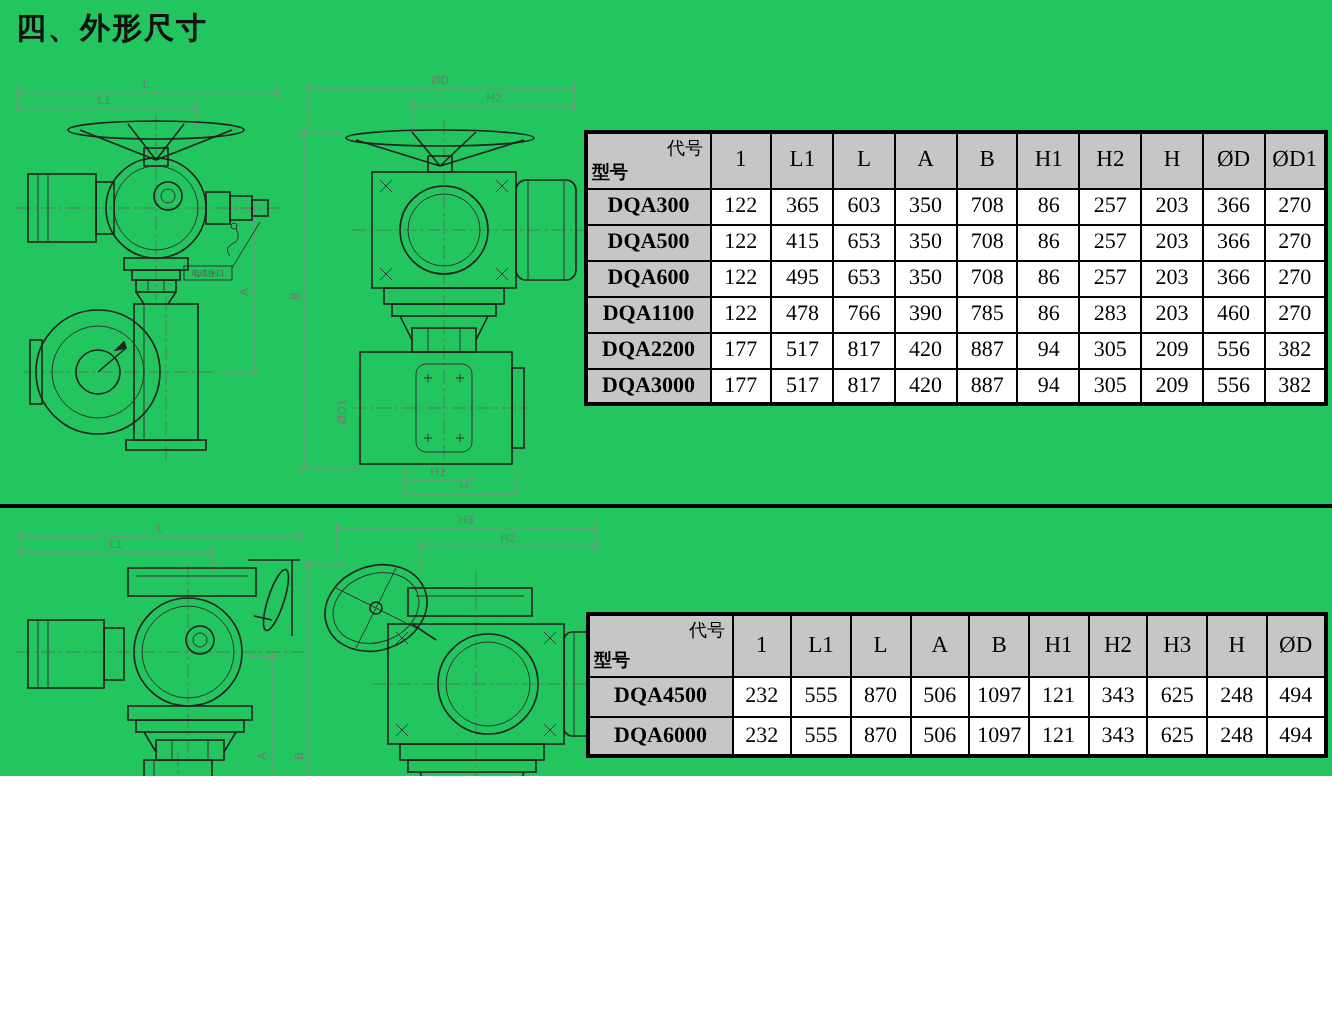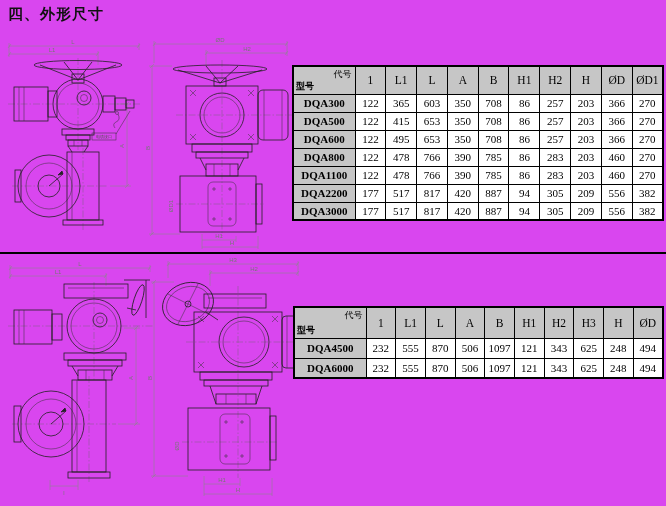--- a/index.html
+++ b/index.html
@@ -1,16 +1,16 @@
 <!DOCTYPE html>
 <html><head>
 <meta charset="utf-8">
 <style>
   html,body{margin:0;padding:0;background:#fff;}
-  #page{position:relative;width:666px;height:506px;background:#d946ef;overflow:hidden;
+  #page{position:relative;width:666px;height:388px;background:#22c55e;overflow:hidden;
         font-family:"Liberation Serif",serif;color:#000;}
   #page-title{position:absolute;left:8px;top:5px;font-family:"Liberation Sans",sans-serif;
         font-weight:bold;font-size:15px;letter-spacing:1px;color:#111;}
   #section-divider{position:absolute;left:0;top:252px;width:666px;height:2px;background:#000;}
 
   
   svg.drawing{position:absolute;overflow:visible;}
   .ol{fill:none;stroke:#222;stroke-width:0.8;}
   .th{fill:none;stroke:#333;stroke-width:0.5;}
   .cl{fill:none;stroke:#666;stroke-width:0.4;stroke-dasharray:7 2 1.5 2;}
@@ -245,33 +245,20 @@
           <td>653</td>
           <td>350</td>
           <td>708</td>
           <td>86</td>
           <td>257</td>
           <td>203</td>
           <td>366</td>
           <td>270</td>
         </tr>
         <tr>
-          <th class="model">DQA800</th>
-          <td>122</td>
-          <td>478</td>
-          <td>766</td>
-          <td>390</td>
-          <td>785</td>
-          <td>86</td>
-          <td>283</td>
-          <td>203</td>
-          <td>460</td>
-          <td>270</td>
-        </tr>
-        <tr>
           <th class="model">DQA1100</th>
           <td>122</td>
           <td>478</td>
           <td>766</td>
           <td>390</td>
           <td>785</td>
           <td>86</td>
           <td>283</td>
           <td>203</td>
           <td>460</td>

